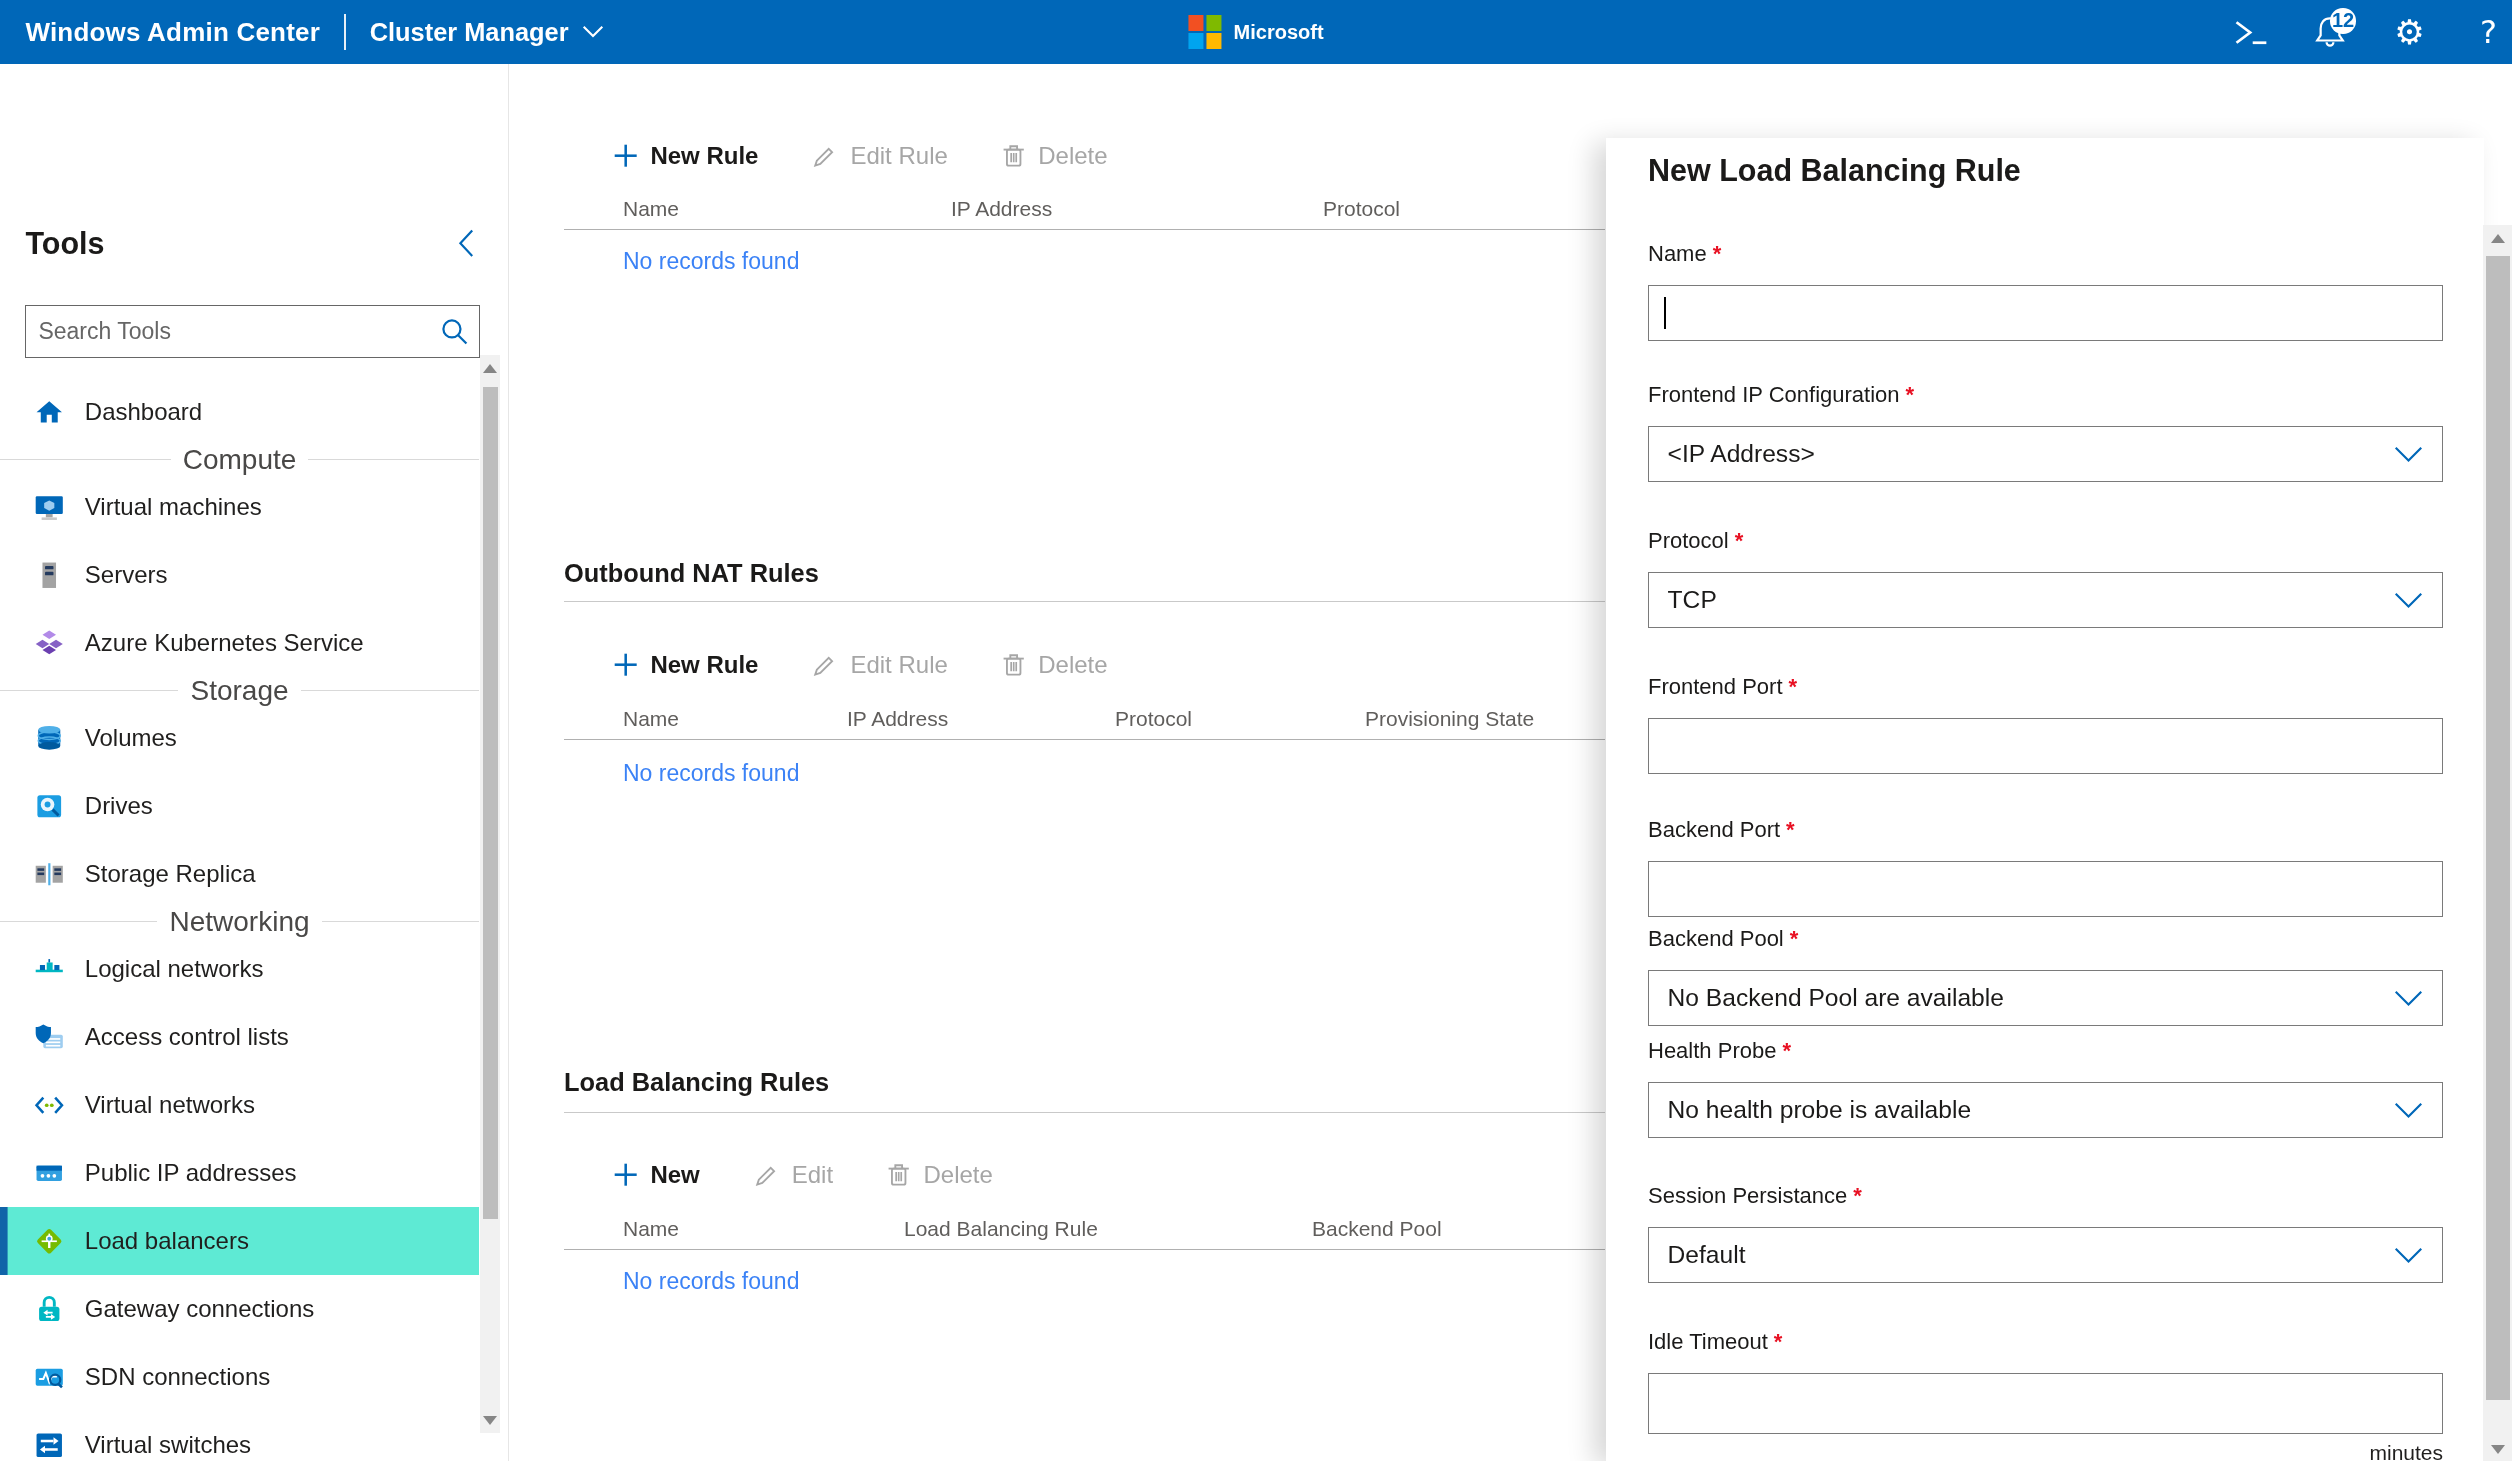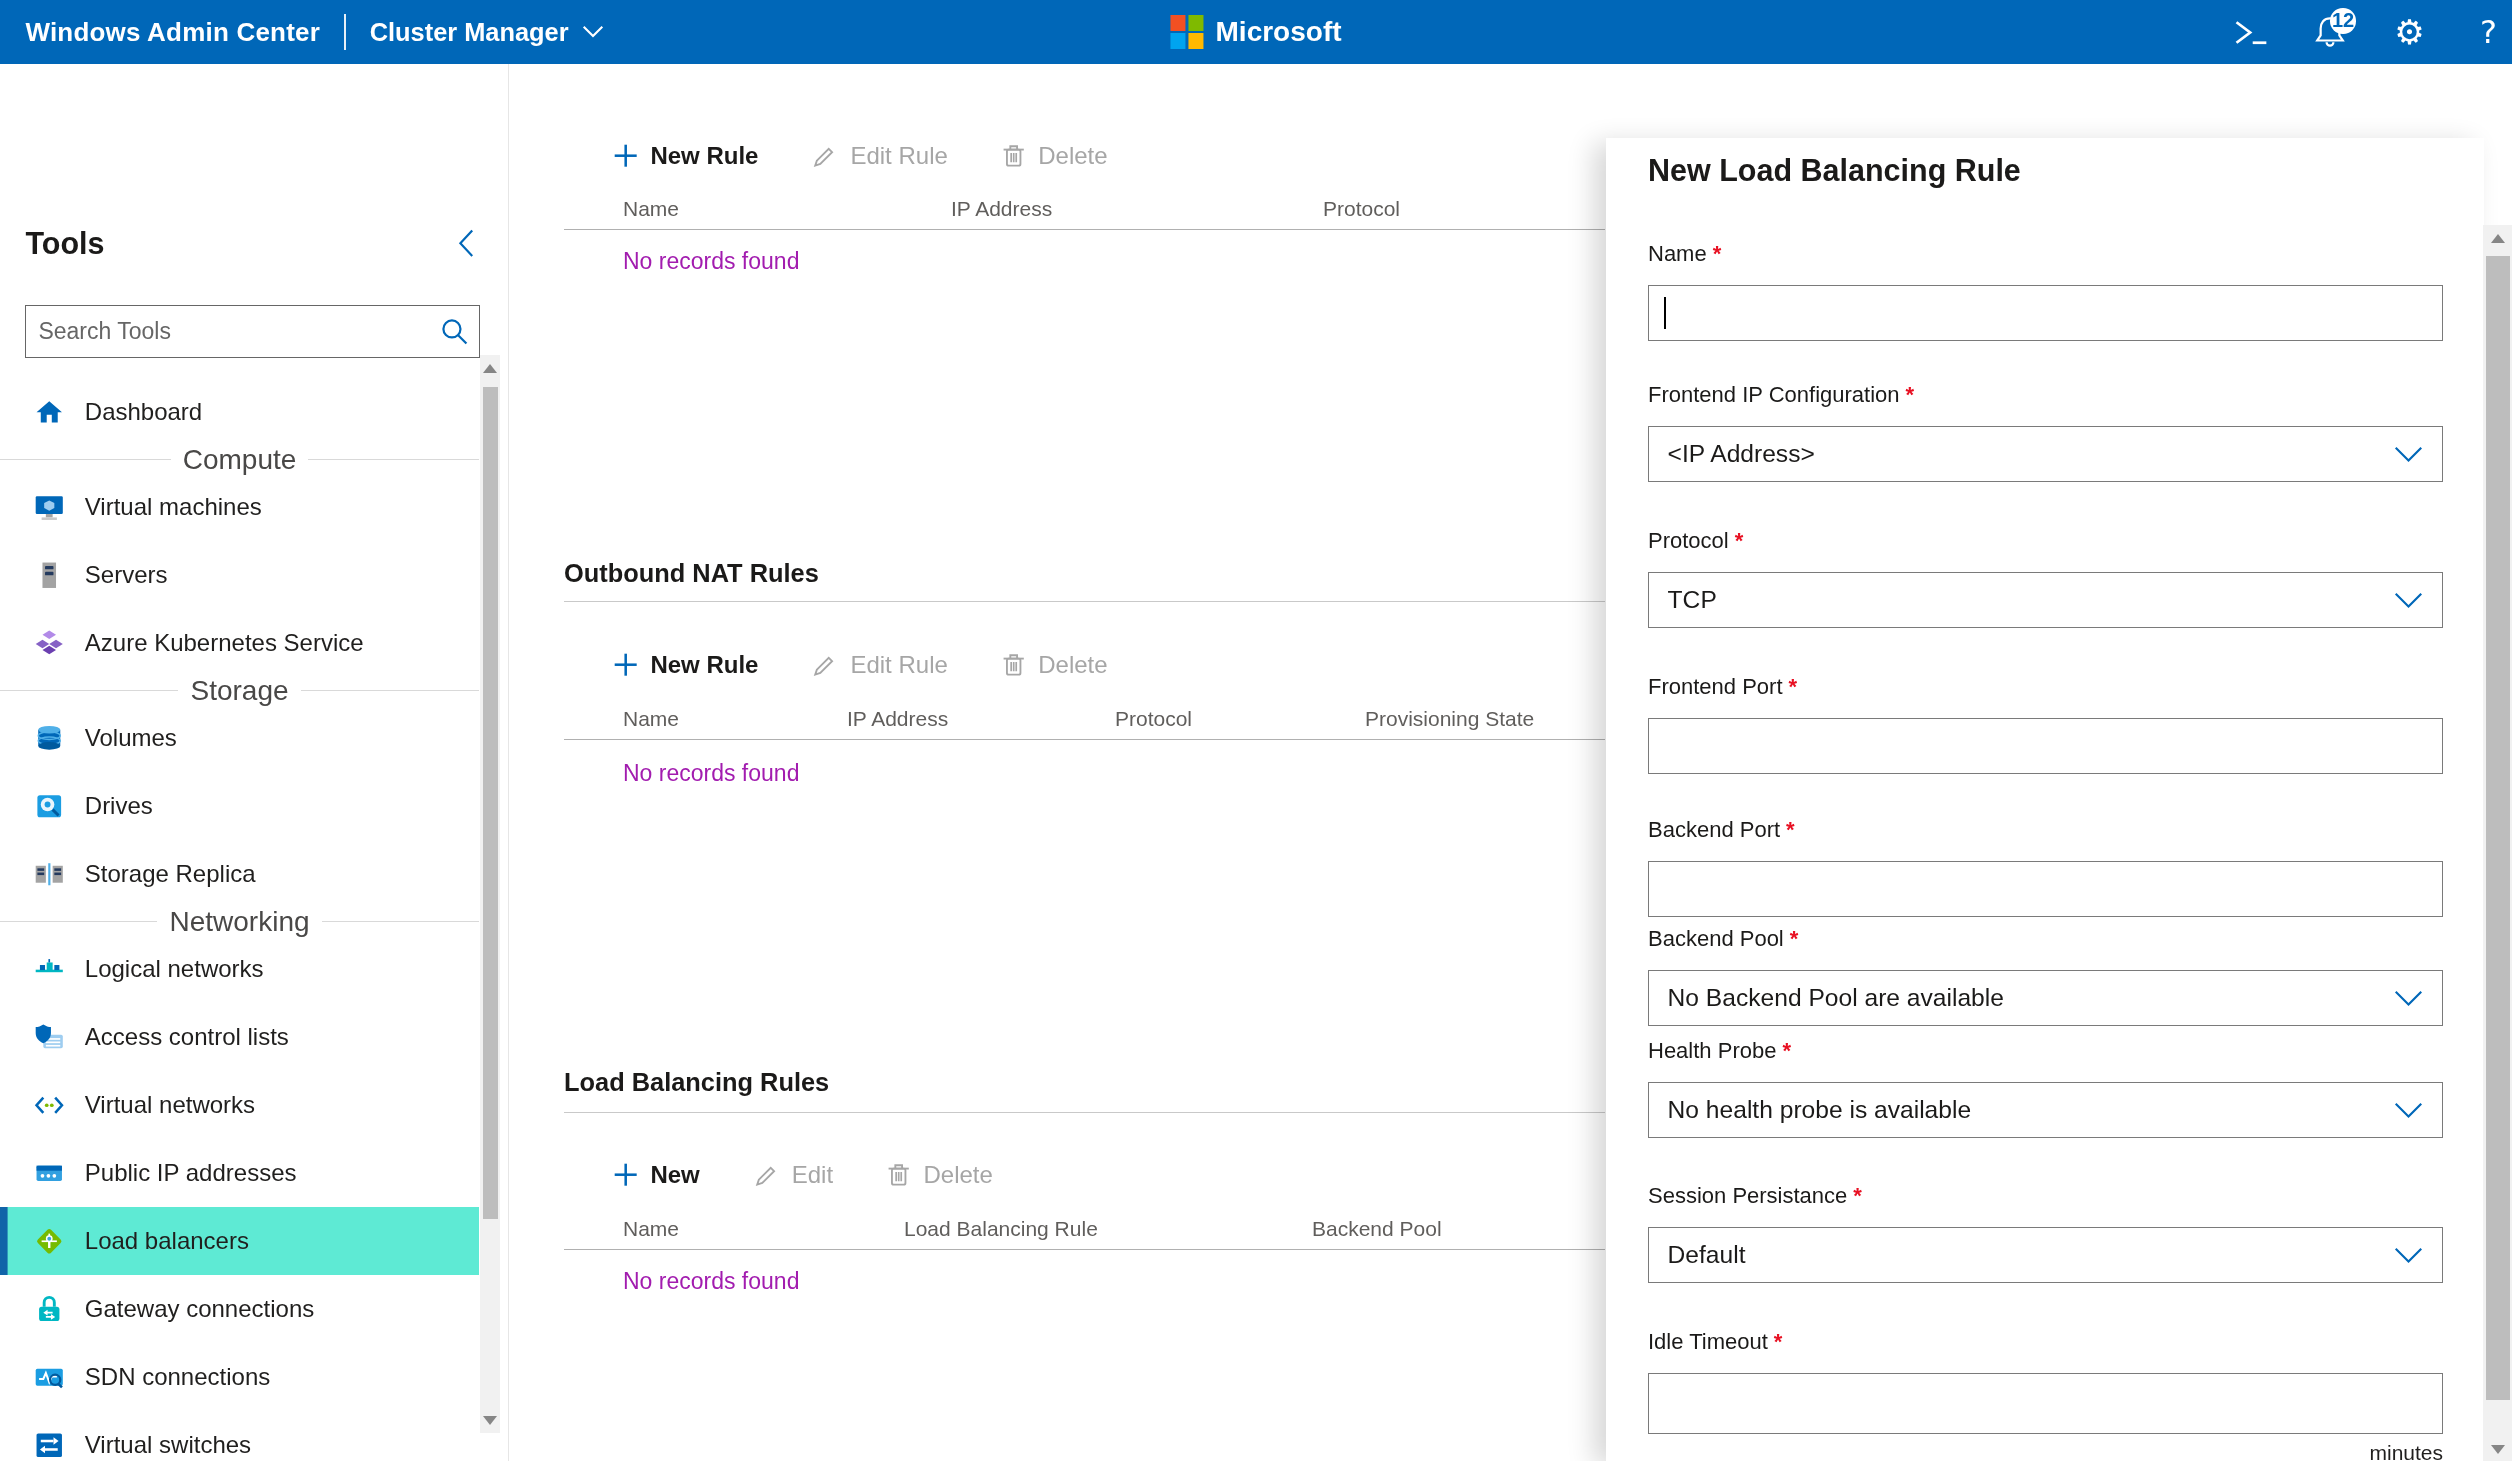--- a/index.html
+++ b/index.html
@@ -9,21 +9,21 @@
   #topbar{position:absolute;left:0;top:0;width:2512px;height:64px;background:#0067b8;
           display:flex;align-items:center;padding:0 0 0 25.4px;box-sizing:border-box;z-index:50;}
   .tb-left{display:flex;align-items:center;color:#fff;}
   .tb-title{font-size:26px;font-weight:700;letter-spacing:0.2px;cursor:pointer;}
   .tb-sep{width:1.7px;height:36px;background:rgba(255,255,255,.9);margin:0 24px;}
   .tb-solution{display:flex;align-items:center;gap:13.6px;font-size:25.4px;font-weight:600;cursor:pointer;}
   .tb-center{position:absolute;left:50%;top:0;height:64px;transform:translateX(-50%);
              display:flex;align-items:center;gap:12px;}
   .mslogo{display:grid;grid-template-columns:15.3px 15.3px;grid-template-rows:15.3px 15.3px;gap:2.5px;}
   .mslogo i{display:block;}
-  .ms-txt{color:#fff;font-size:28px;font-weight:600;}
+  .ms-txt{color:#fff;font-size:20px;font-weight:600;}
   .tb-right{margin-left:auto;display:flex;align-items:center;gap:42px;padding-right:5.1px;}
   .tb-btn{width:37px;height:51px;display:flex;align-items:center;justify-content:center;
           position:relative;cursor:pointer;color:#fff;background:transparent;border:none;}
   .badge{position:absolute;top:1.7px;right:-6.8px;min-width:25.4px;height:25.4px;border-radius:12.7px;
          background:#fff;color:#0067b8;font-size:20px;font-weight:700;display:flex;
          align-items:center;justify-content:center;}
   .glyph{font-family:"DejaVu Sans",sans-serif;font-size:34px;line-height:34px;}
   .help-glyph{font-size:32px;font-weight:400;}
   
   #sidebar{position:absolute;left:0;top:64px;width:509px;bottom:0;background:#fff;
@@ -57,21 +57,21 @@
   #main{position:absolute;left:509px;top:0;width:1096px;height:1462px;background:#fff;}
   .tb-row{position:absolute;left:104px;height:47px;display:flex;align-items:center;gap:53px;}
   .cmd{display:inline-flex;align-items:center;gap:12px;background:none;border:none;
        font-family:inherit;font-size:24px;cursor:pointer;padding:0;}
   .cmd .lbl{color:#1b1a19;font-weight:600;}
   .cmd.disabled .lbl{color:#a6a6a6;font-weight:400;}
   .cols{position:absolute;left:55px;right:0;height:37px;border-bottom:0.8px solid #b0b0b0;}
   .cols span{position:absolute;top:5.1px;font-size:21px;color:#605e5c;}
   .sec-h{position:absolute;left:55px;margin:0;font-size:25.4px;font-weight:700;line-height:36px;}
   .hline{position:absolute;left:55px;right:0;height:0.8px;background:#c9c9c9;}
-  .empty{position:absolute;left:114px;height:34px;font-size:23px;color:#a21caf;
+  .empty{position:absolute;left:114px;height:34px;font-size:23px;color:#3b82f6;
          display:flex;align-items:center;}
   
   #panel{position:absolute;left:1606px;top:138px;width:878px;height:1323px;background:#fff;
          box-shadow:-12px 5.1px 25.4px rgba(0,0,0,.16);z-index:20;box-sizing:border-box;}
   #panel h1{position:absolute;left:42px;top:15.3px;margin:0;font-size:30.5px;font-weight:700;}
   .field{position:absolute;left:42px;width:795px;}
   .flabel{font-size:22px;color:#1b1a19;height:27px;line-height:27px;margin-bottom:18px;}
   .req{color:#e81123;font-weight:700;margin-left:6px;}
   .tinput,.tselect{width:795px;height:56px;border:1.7px solid #7a7a7a;box-sizing:border-box;
          background:#fff;display:flex;align-items:center;cursor:text;position:relative;}

